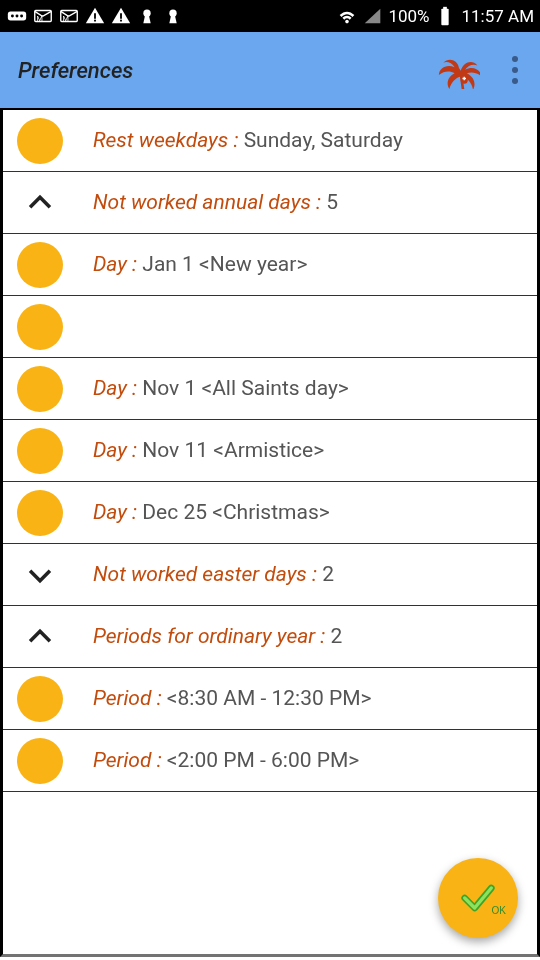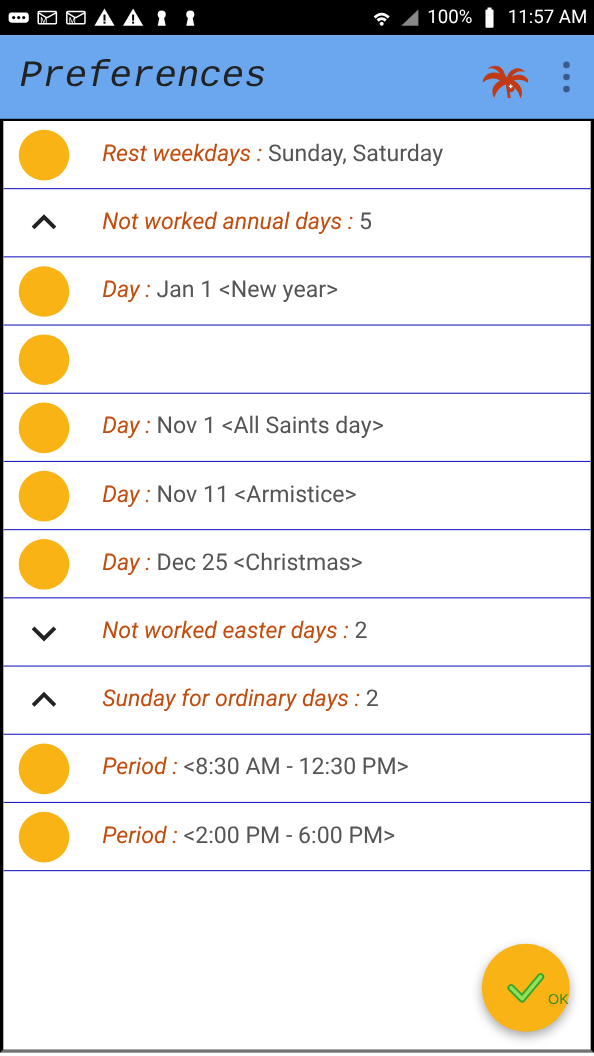--- a/index.html
+++ b/index.html
@@ -30,25 +30,24 @@
     }
     .app-bar {
       height: 78px;
       background: #6aa7ee;
       display: flex;
       align-items: center;
       padding: 0 18px;
       border-bottom: 2px solid #000;
     }
     .app-title {
-      font-size: 34px;
+      font-size: 22px;
       font-weight: 500;
       color: #222;
       font-style: italic;
-      font-family: Liberation Mono, monospace;
     }
     .app-bar-actions {
       margin-left: auto;
       display: flex;
       align-items: center;
       gap: 28px;
     }
     .palm-icon { width: 42px; height: 42px; color:#b82f0f; }
     .menu-dots { display: flex; flex-direction: column; gap: 5px; padding: 0 4px; }
     .menu-dots span { width: 6px; height: 6px; background:#3a5a8a; border-radius: 50%; }
@@ -89,22 +88,22 @@
       width: 80px; height: 80px;
       border-radius: 50%;
       background: #f9b314;
       box-shadow: 0 4px 10px rgba(0,0,0,0.35);
       display: flex; align-items: center; justify-content: center;
       border: none; cursor: pointer;
     }
     .fab svg { width: 40px; height: 40px; }
     .fab-label {
       position: absolute;
-      right: 1px; bottom: 22px;
-      font-size: 13px; color:#3a8a2a;
+      right: 12px; bottom: 22px;
+      font-size: 10px; color:#3a8a2a;
     }
   </style>
 </head>
 <body>
 
 <div class="status-bar">
   <div class="status-left">
     <span class="status-icon">
       <svg viewBox="0 0 24 24" fill="#fff">
           <rect x="2" y="7" width="20" height="10" rx="3"></rect>
@@ -243,21 +242,21 @@
     </div>
     <div class="row-text"><span class="label-em">Not worked easter days : </span><span class="value">2</span></div>
   </div>
 
   <div class="row">
     <div class="chevron">
       <svg width="34" height="34" viewBox="0 0 24 24" fill="none" stroke="#222" stroke-width="2.5">
           <path d="M5 15 L12 8 L19 15"></path>
         </svg>
     </div>
-    <div class="row-text"><span class="label-em">Sunday for ordinary days : </span><span class="value"> 2</span></div>
+    <div class="row-text"><span class="label-em">Periods for ordinary year : </span><span class="value"> 2</span></div>
   </div>
 
   <div class="row">
     <div class="bullet"></div>
     <div class="row-text"><span class="label-em">Period : </span><span class="value"> &lt;8:30 AM - 12:30 PM&gt;</span></div>
   </div>
 
   <div class="row">
     <div class="bullet"></div>
     <div class="row-text"><span class="label-em">Period : </span><span class="value"> &lt;2:00 PM - 6:00 PM&gt;</span></div>

